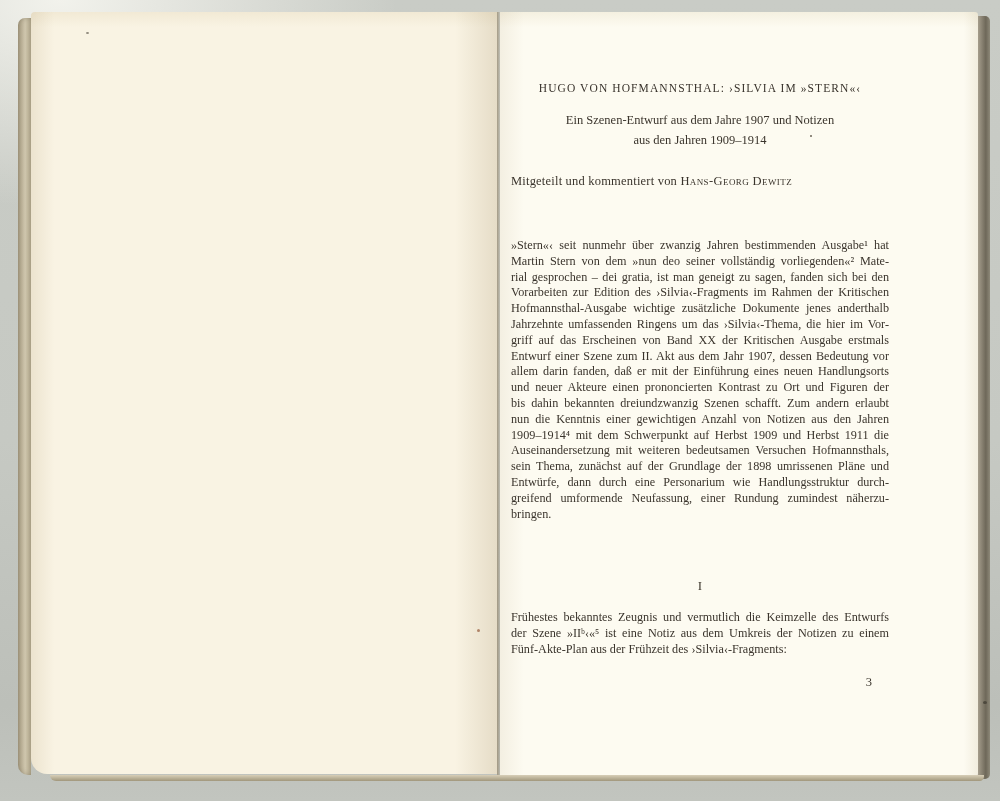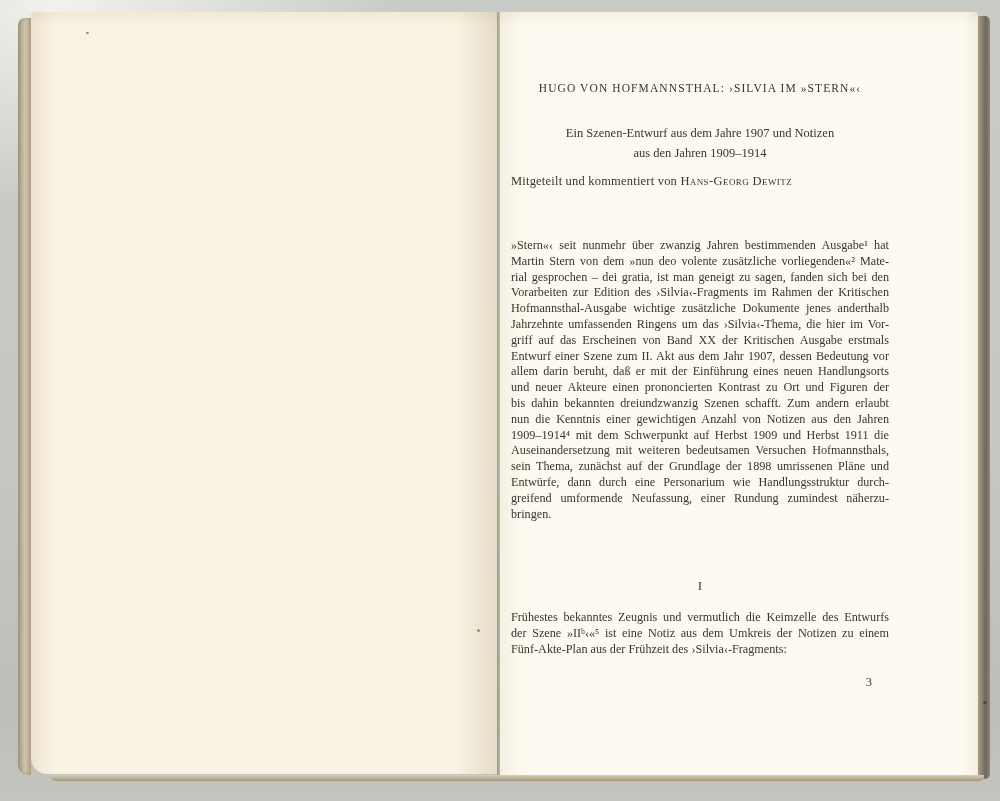--- a/index.html
+++ b/index.html
@@ -51,21 +51,21 @@
     position: absolute; left: 32px; top: 763px; width: 934px; height: 6px;
     background: linear-gradient(180deg, #d8cfb8, #a1977c);
     border-radius: 0 0 6px 8px;
   }
 
   .title {
     position: absolute; left: 11px; top: 70px; width: 378px;
     text-align: center; font-size: 11.5px; letter-spacing: 1.1px;
     color: #38322b; white-space: nowrap;
   }
-  .subtitle { position: absolute; left: 11px; top: 98px; width: 378px; margin-top: 13px; }
+  .subtitle { position: absolute; left: 11px; top: 98px; width: 378px; }
   .subtitle .subline { text-align: center; font-size: 12.5px; line-height: 20px; }
   .byline {
     position: absolute; left: 11px; top: 162px; width: 378px;
     text-align: left; font-size: 12.5px; letter-spacing: 0.2px;
   }
   .byline .smallcaps { font-variant: small-caps; letter-spacing: 0.4px; }
 
   .para { position: absolute; left: 11px; width: 378px; font-size: 12.2px; }
   .para .line {
     height: 15.8px; line-height: 15.8px;
@@ -109,28 +109,28 @@
         <div class="subline">Ein Szenen-Entwurf aus dem Jahre 1907 und Notizen</div>
         <div class="subline last">aus den Jahren 1909–1914</div>
       </div>
 
     <div class="byline">
       <span>Mitgeteilt und kommentiert von </span><span class="smallcaps">Hans-Georg Dewitz</span>
     </div>
 
     <div class="para para1">
         <div class="line">»Stern«‹ seit nunmehr über zwanzig Jahren bestimmenden Ausgabe¹ hat</div>
-        <div class="line">Martin Stern von dem »nun deo volente zusätzliche vorliegenden«² Mate-</div>
+        <div class="line">Martin Stern von dem »nun deo seiner vollständig vorliegenden«² Mate-</div>
         <div class="line">rial gesprochen – dei gratia, ist man geneigt zu sagen, fanden sich bei den</div>
         <div class="line">Vorarbeiten zur Edition des ›Silvia‹-Fragments im Rahmen der Kritischen</div>
         <div class="line">Hofmannsthal-Ausgabe wichtige zusätzliche Dokumente jenes anderthalb</div>
         <div class="line">Jahrzehnte umfassenden Ringens um das ›Silvia‹-Thema, die hier im Vor-</div>
         <div class="line">griff auf das Erscheinen von Band XX der Kritischen Ausgabe erstmals</div>
         <div class="line">Entwurf einer Szene zum II. Akt aus dem Jahr 1907, dessen Bedeutung vor</div>
-        <div class="line">allem darin beruht, daß er mit der Einführung eines neuen Handlungsorts</div>
+        <div class="line">allem darin fanden, daß er mit der Einführung eines neuen Handlungsorts</div>
         <div class="line">und neuer Akteure einen prononcierten Kontrast zu Ort und Figuren der</div>
         <div class="line">bis dahin bekannten dreiundzwanzig Szenen schafft. Zum andern erlaubt</div>
         <div class="line">nun die Kenntnis einer gewichtigen Anzahl von Notizen aus den Jahren</div>
         <div class="line">1909–1914⁴ mit dem Schwerpunkt auf Herbst 1909 und Herbst 1911 die</div>
         <div class="line">Auseinandersetzung mit weiteren bedeutsamen Versuchen Hofmannsthals,</div>
         <div class="line">sein Thema, zunächst auf der Grundlage der 1898 umrissenen Pläne und</div>
         <div class="line">Entwürfe, dann durch eine Personarium wie Handlungsstruktur durch-</div>
         <div class="line">greifend umformende Neufassung, einer Rundung zumindest näherzu-</div>
         <div class="line last">bringen.</div>
       </div>

